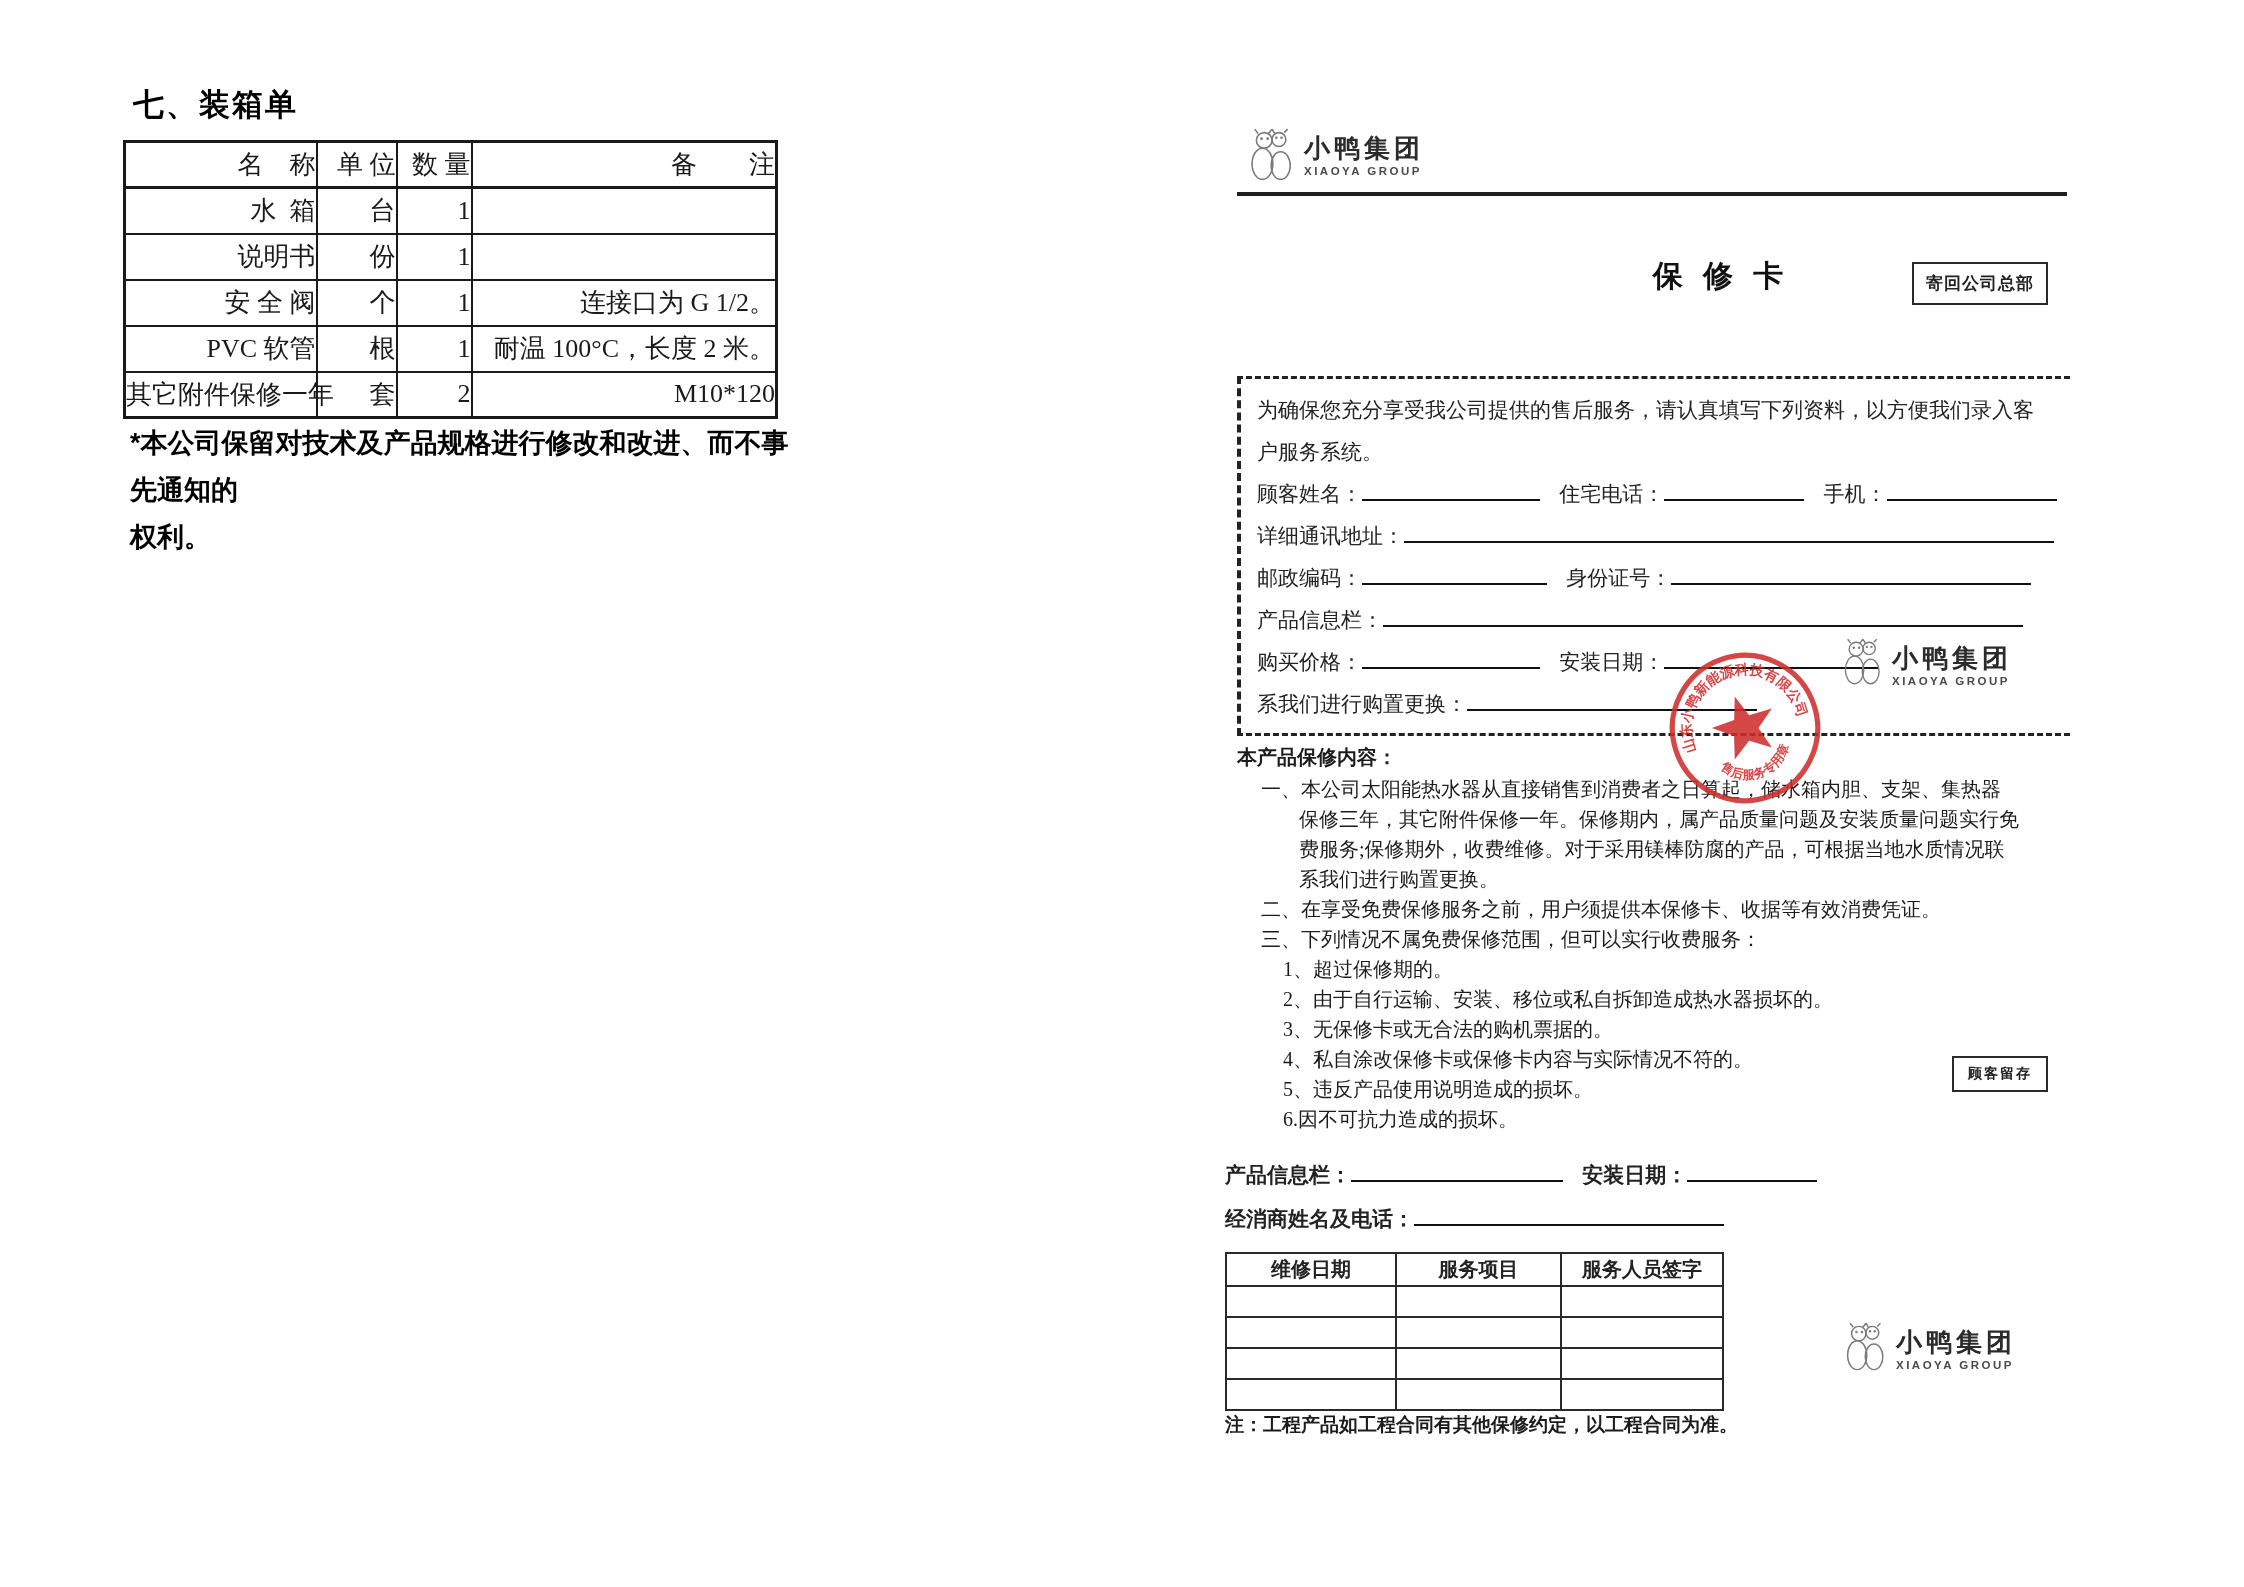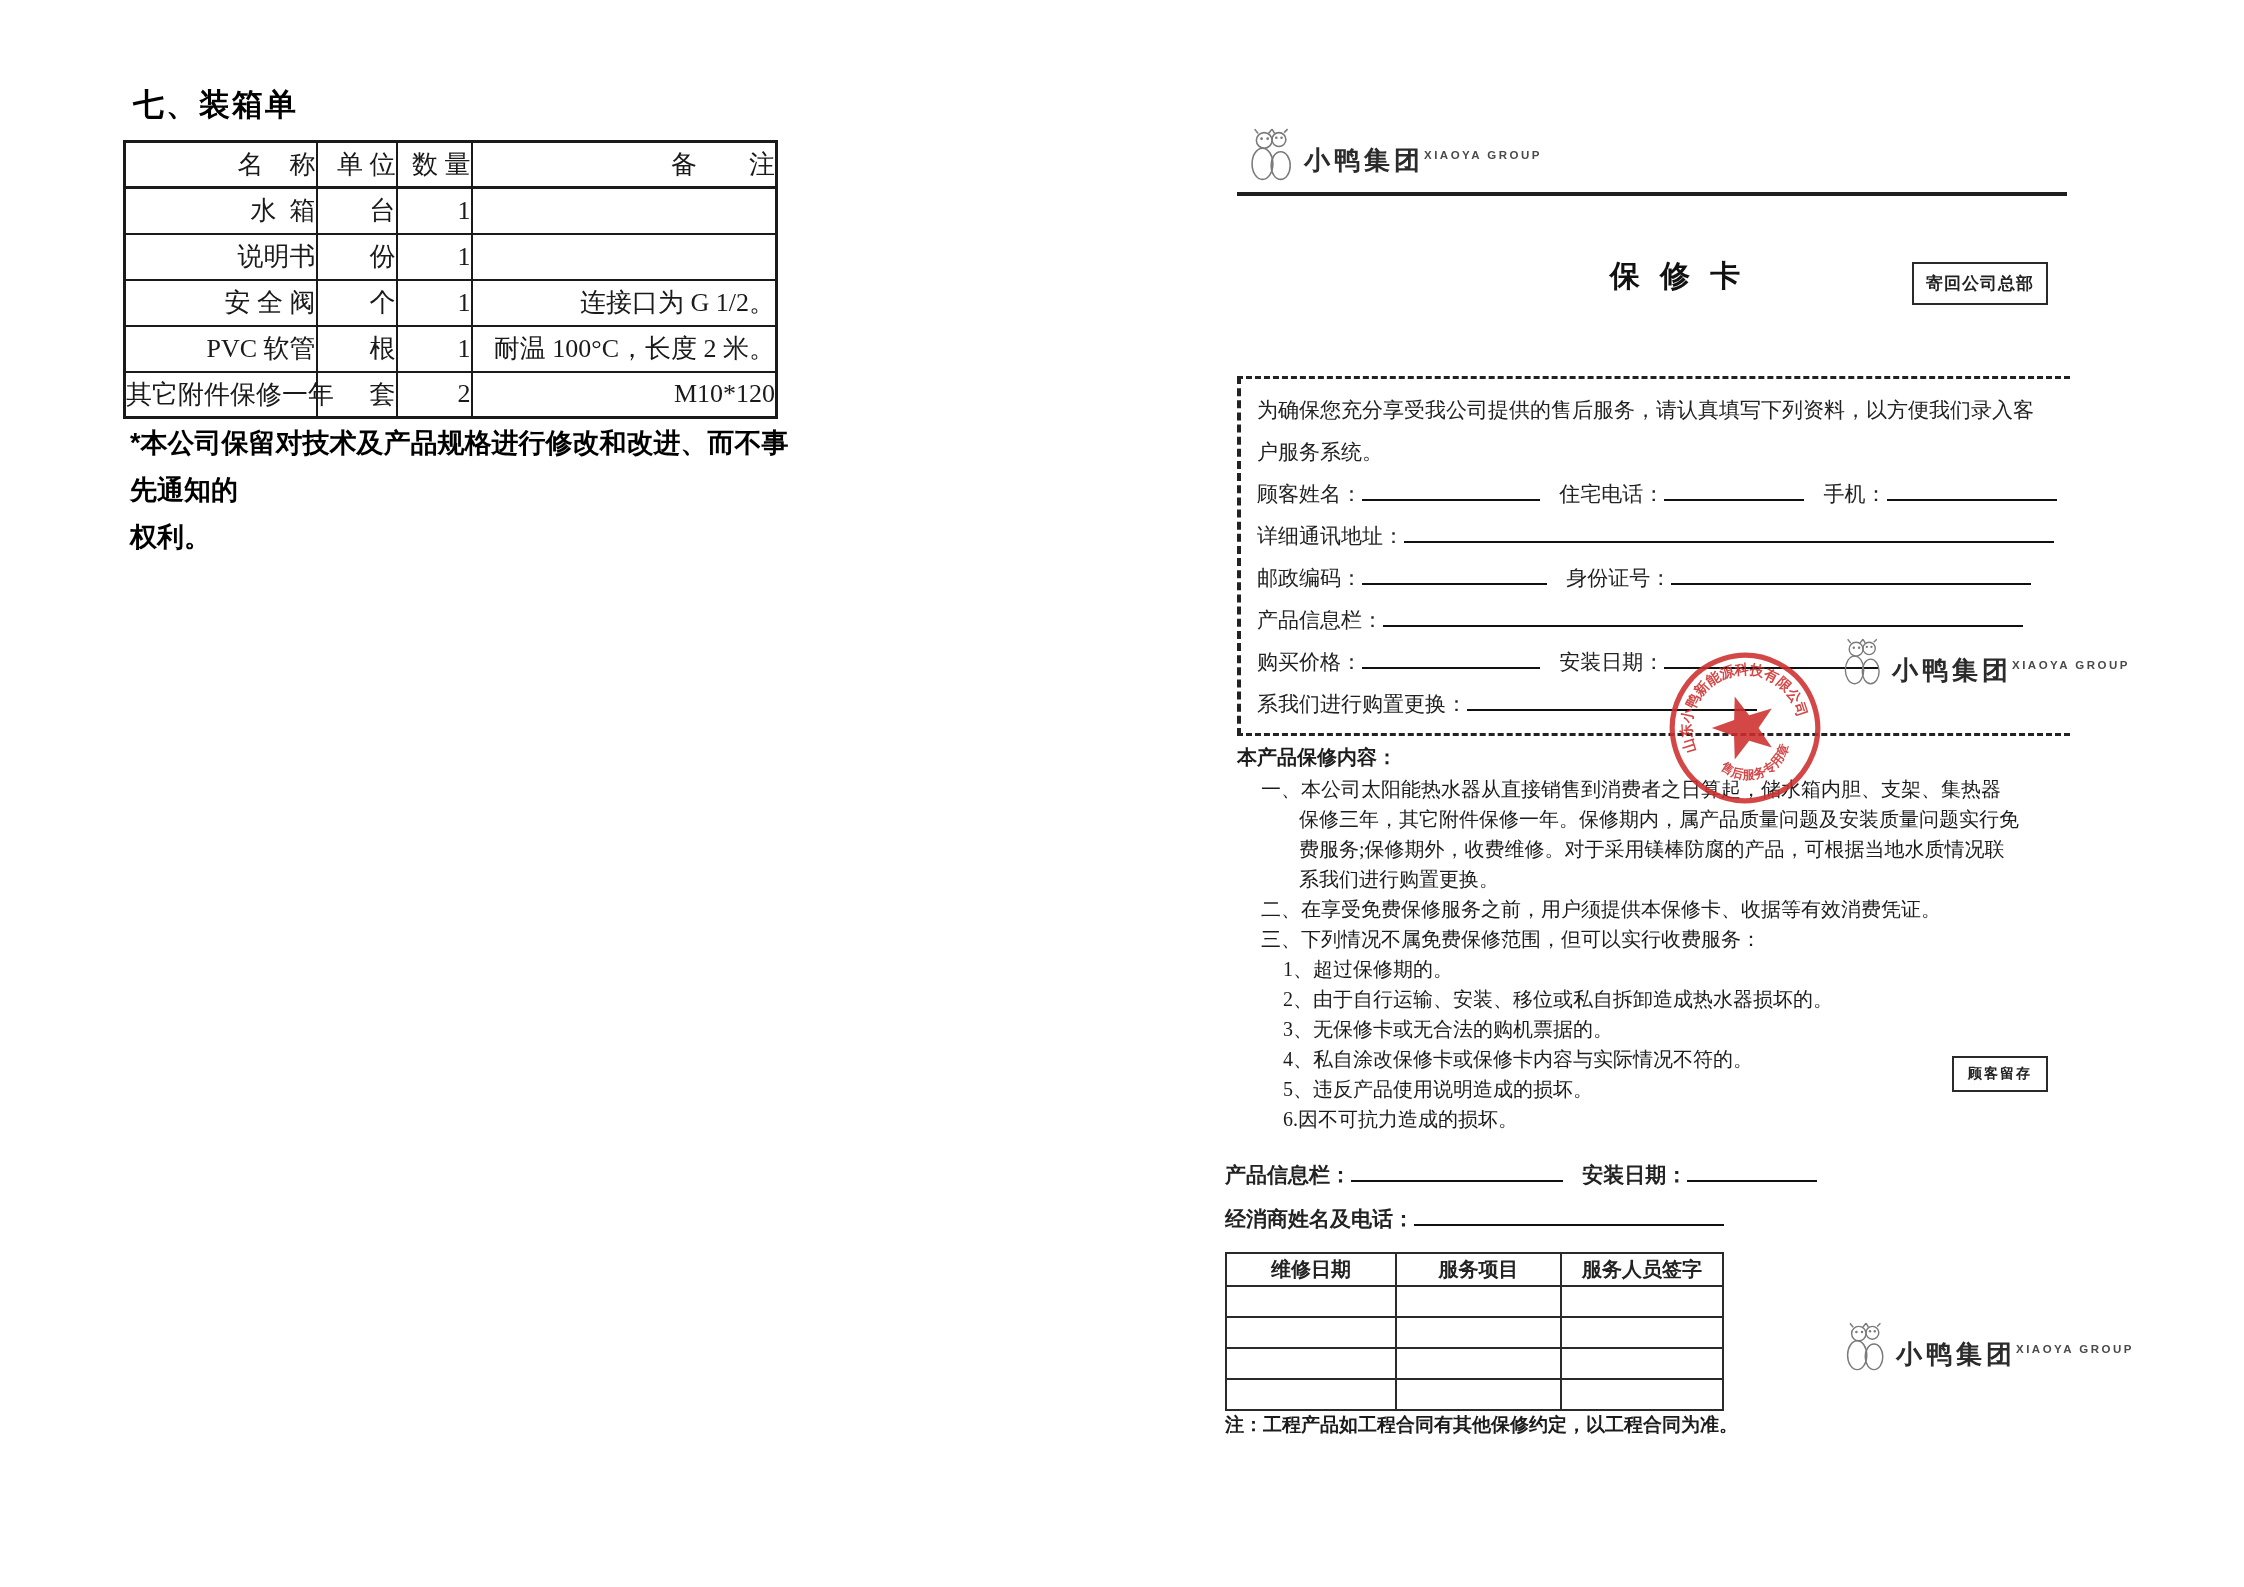--- a/index.html
+++ b/index.html
@@ -26,27 +26,27 @@
   .pk-table { border:3px solid #1a1a1a; }
   .c-name{width:192px;} .c-unit{width:80px;} .c-qty{width:75px;} .c-rem{width:305px;}
   .pk-note {
     position:absolute; left:130px; top:420px; width:660px;
     font-family:"Liberation Sans", sans-serif; font-weight:bold; font-size:27px; color:#000;
     line-height:47px;
   }
   
   .brand { position:absolute; display:flex; align-items:flex-start; gap:6px; }
   .brand svg.duck { width:52px; height:60px; flex:none; }
-  .brand .bt { display:flex; flex-direction:row; margin-top:20px; }
+  .brand .bt { display:flex; flex-direction:column; margin-top:8px; }
   .brand .cn { font-family:"Liberation Sans", sans-serif; font-weight:bold; font-size:26px; letter-spacing:4px; color:#2b2b2b; line-height:28px; }
   .brand .en { font-family:"Liberation Sans", sans-serif; font-weight:600; font-size:11.5px; letter-spacing:2.5px; color:#4a4a4a; margin-top:3px; }
   
   .wc-topline { position:absolute; left:1237px; top:192px; width:830px; height:4px; background:#1f1f1f; }
   .wc-title {
-    position:absolute; left:1263px; top:256px; width:830px; text-align:center;
+    position:absolute; left:1306px; top:256px; width:830px; text-align:center;
     font-family:"Liberation Sans", sans-serif; font-weight:bold; font-size:30px; color:#111;
     letter-spacing:6px;
   }
   .wc-mailback {
     position:absolute; left:1912px; top:262px; border:2px solid #2a2a2a;
     font-size:17px; font-weight:600; padding:8px 12px; letter-spacing:1px; color:#222;
     background:#fff;
   }
   .wc-form {
     position:absolute; left:1237px; top:376px; width:833px; height:360px;

